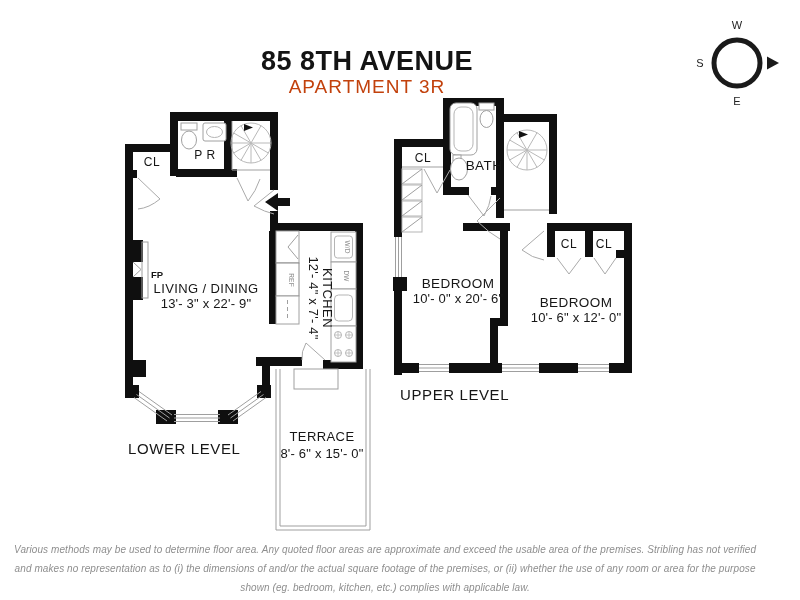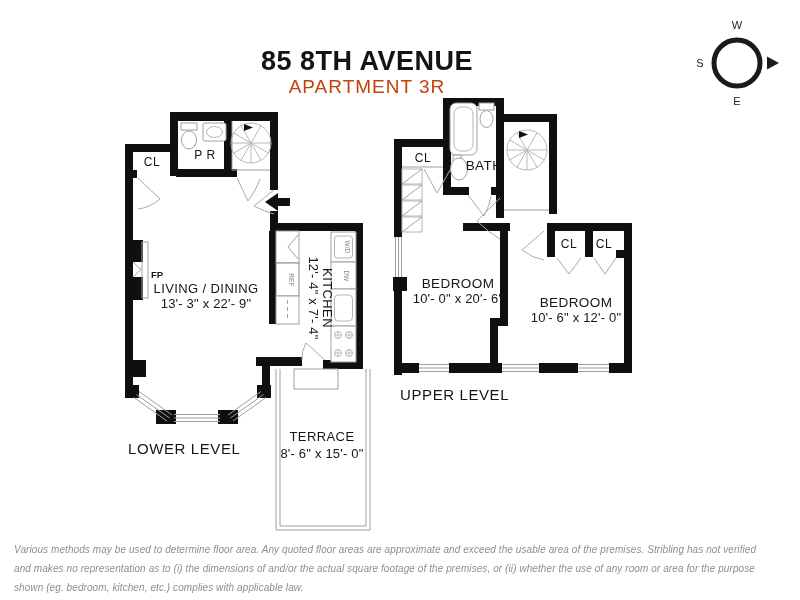--- a/index.html
+++ b/index.html
@@ -18,21 +18,21 @@
   text{font-family:"Liberation Sans",sans-serif;fill:#161616;}
   .room-label{font-size:13px;letter-spacing:.4px;}
   .room-dim{font-size:13px;letter-spacing:.2px;}
   .bed-label{font-size:13.5px;letter-spacing:.4px;}
   .small-label{font-size:12px;letter-spacing:.5px;}
   .level-label{font-size:15px;letter-spacing:.6px;}
   .fp-label{font-size:9.5px;font-weight:bold;}
   .appl-label{font-size:6.5px;fill:#8d8d8d;letter-spacing:.2px;}
   .compass-letter{font-size:11px;fill:#222222;}
   .disclaimer{position:absolute;left:14px;top:540px;color:#8e8e8e;font-style:italic;
-              font-size:10.5px;line-height:19px;}
+              font-size:10.5px;line-height:19px;text-align:center;}
   .disclaimer div{white-space:nowrap;transform:scaleX(.95);transform-origin:left center;
                   letter-spacing:.1px;}
 </style>
 </head>
 <body>
 
 <div id="canvas">
 
   <div class="header">
     <div class="title">85 8TH AVENUE</div>

